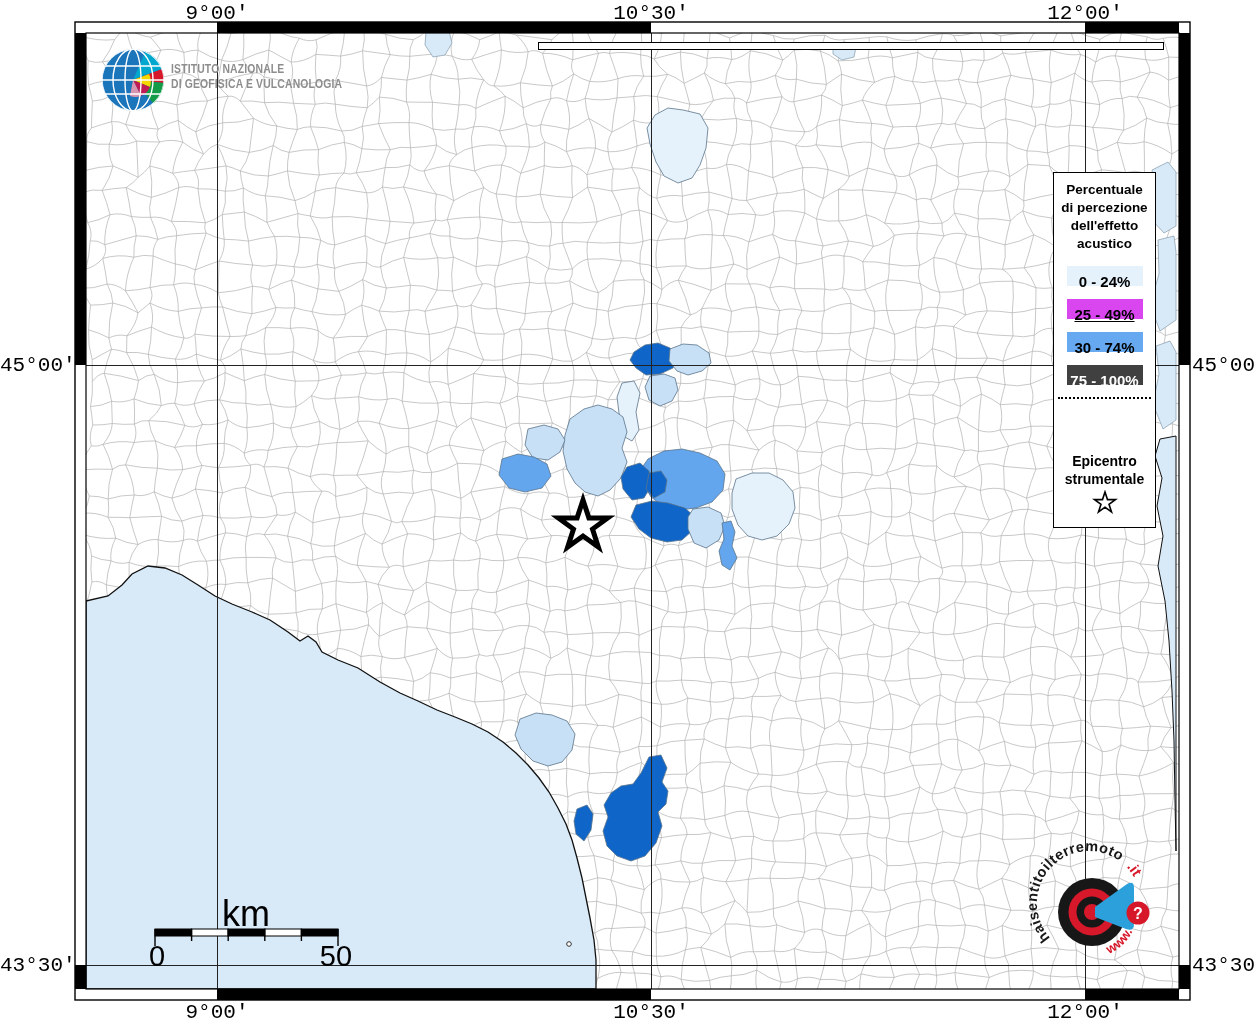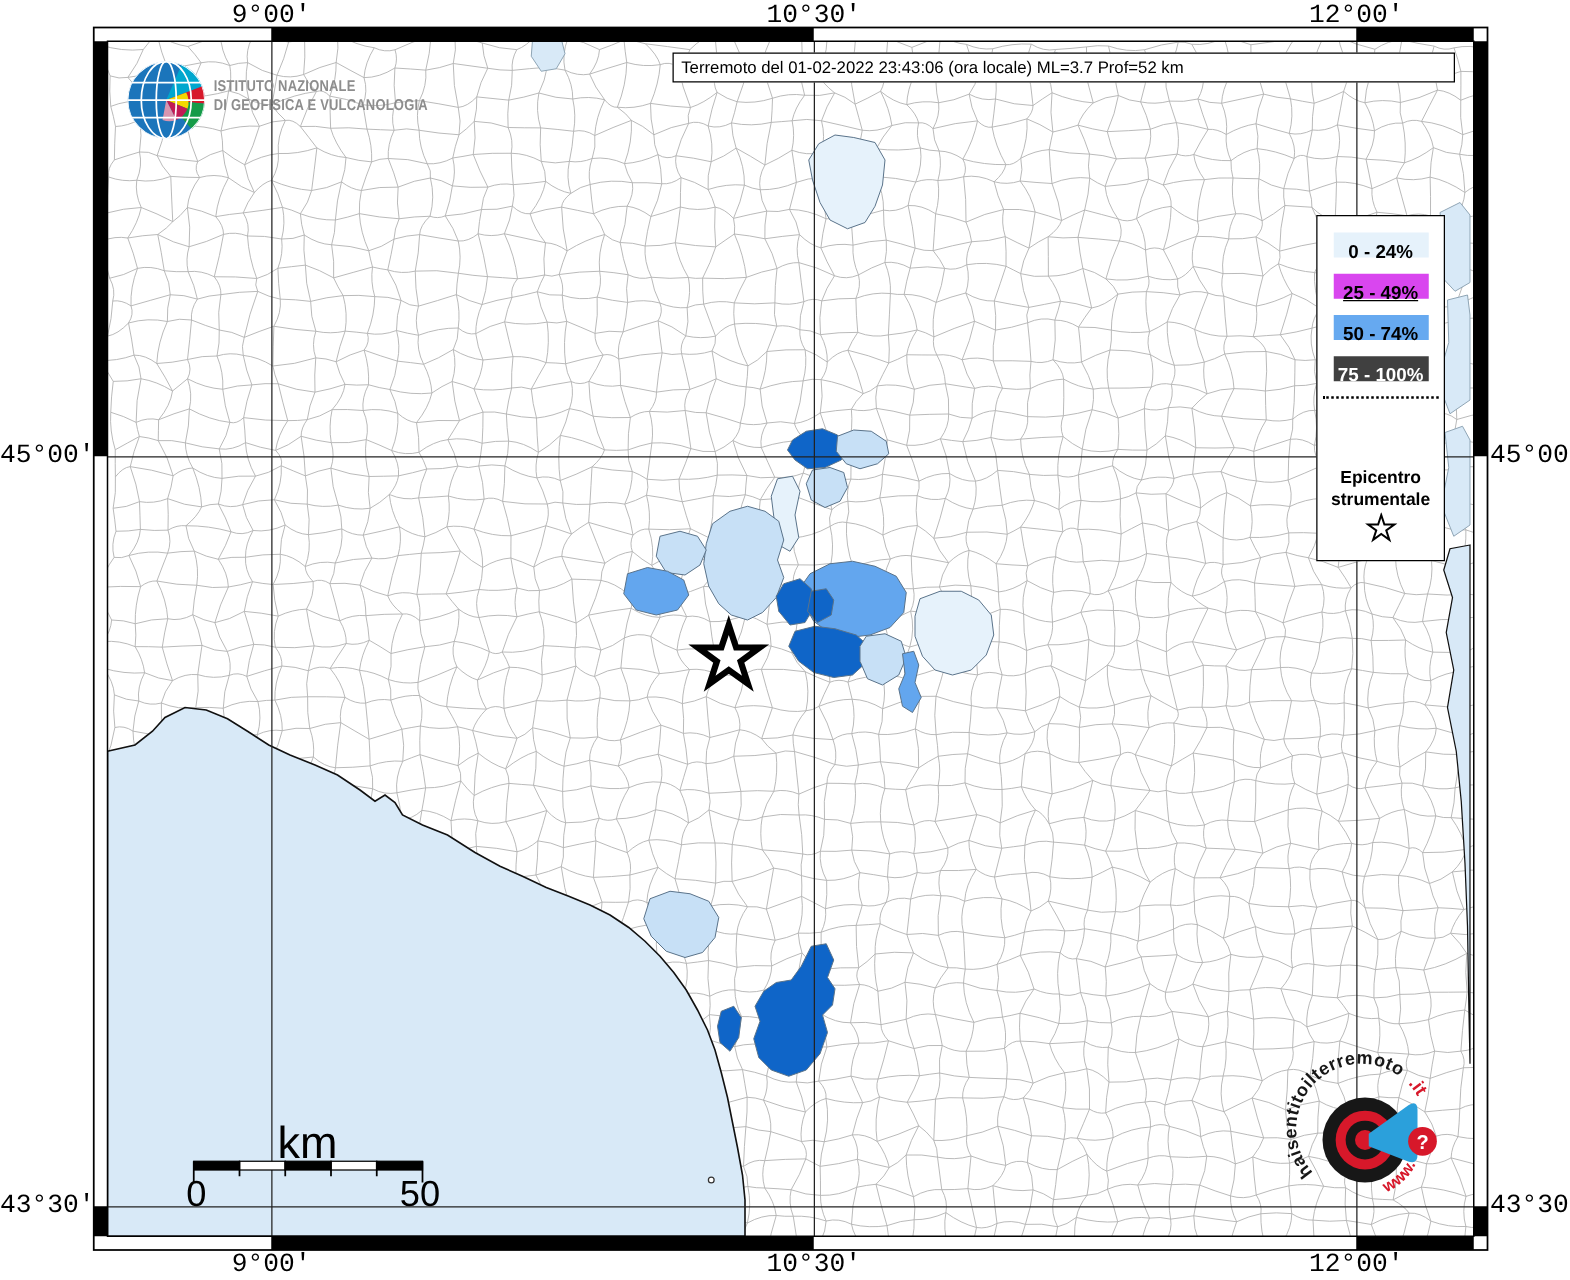--- a/index.html
+++ b/index.html
@@ -119,28 +119,33 @@
         <path d="M4,19 H62 M4,47 H62"></path>
       </g>
     </g>
   </svg>
   <div id="ingv-text">
     <div>ISTITUTO NAZIONALE</div>
     <div>DI GEOFISICA E VULCANOLOGIA</div>
   </div>
 
   <div id="info-box">
-      <div>Terremoto del 01-02-2022 23:43:06 (ora locale) ML=3.7 Prof=52 km</div>
     </div>
 
   <div id="legend-box">
+    <div id="legend-title">
+        <div>Percentuale</div>
+        <div>di percezione</div>
+        <div>dell'effetto</div>
+        <div>acustico</div>
+      </div>
     <div id="legend-swatches">
         <div class="legend-swatch" style="background: rgb(230, 242, 251); color: rgb(0, 0, 0);">0 - 24%</div>
         <div class="legend-swatch" style="background: #d946ef; color: rgb(0, 0, 0); text-decoration: underline;">25 - 49%</div>
-        <div class="legend-swatch" style="background: rgb(102, 169, 240); color: rgb(0, 0, 0);">50 - 74%</div>
+        <div class="legend-swatch" style="background: rgb(102, 169, 240); color: rgb(0, 0, 0);">30 - 74%</div>
         <div class="legend-swatch" style="background: #404040; color: rgb(255, 255, 255); text-decoration: underline;">75 - 100%</div>
       </div>
     <div id="legend-sep"></div>
     <div id="legend-epi-title">
         <div>Epicentro</div>
         <div>strumentale</div>
       </div>
     <svg id="legend-star" width="26" height="25" viewBox="0 0 26 25">
         <path d="M13.0,2.0L10.5,9.6L2.5,9.6L9.0,14.3L6.5,21.9L13.0,17.2L19.5,21.9L17.0,14.3L23.5,9.6L15.5,9.6Z" fill="#fff" stroke="#000" stroke-width="1.6"></path>
       </svg>

